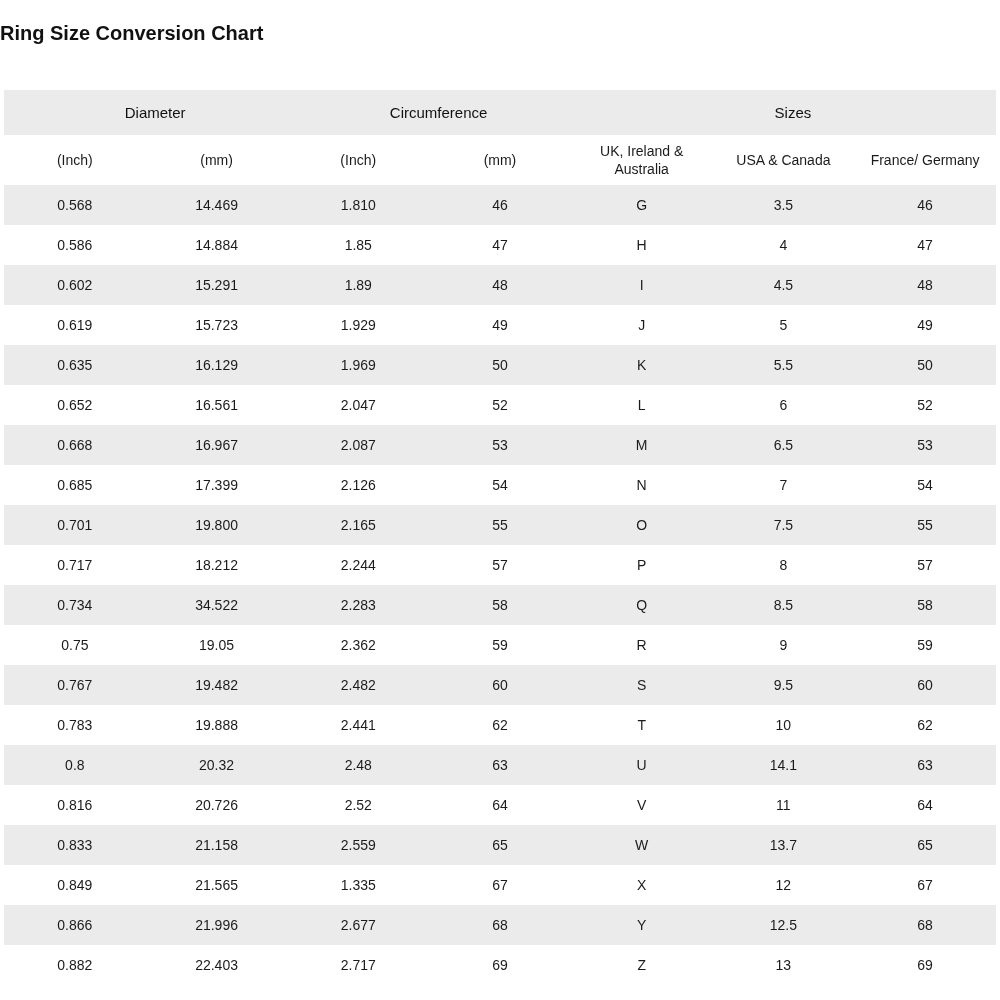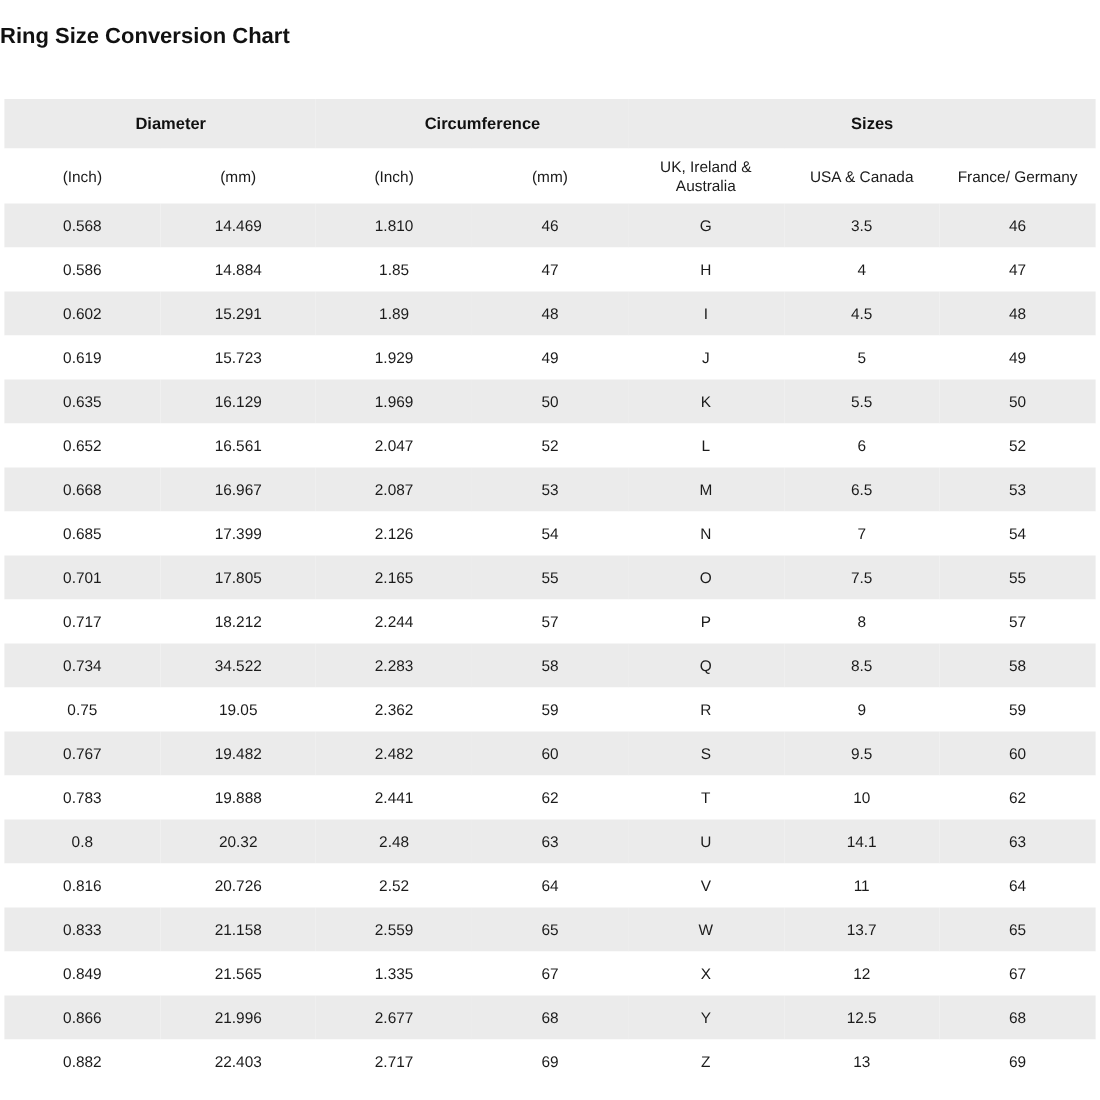--- a/index.html
+++ b/index.html
@@ -29,21 +29,21 @@
   table.ring-table col { width: 14.2857%; }
   th, td {
     border: none;
     padding: 0 4px;
     text-align: center;
     vertical-align: middle;
   }
   tr.group-row th {
     background: #ebebeb;
     height: 45px;
-    font-weight: bold;
+    font-weight: normal;
     font-size: 15px;
     color: #111111;
     padding-left: 23px;
   }
   tr.sub-row th {
     background: #ffffff;
     height: 50px;
     font-weight: normal;
     font-size: 14px;
     line-height: 1.3;
@@ -155,21 +155,21 @@
         <td>0.685</td>
         <td>17.399</td>
         <td>2.126</td>
         <td>54</td>
         <td>N</td>
         <td>7</td>
         <td>54</td>
       </tr>
       <tr>
         <td>0.701</td>
-        <td>17.805</td>
+        <td>19.800</td>
         <td>2.165</td>
         <td>55</td>
         <td>O</td>
         <td>7.5</td>
         <td>55</td>
       </tr>
       <tr>
         <td>0.717</td>
         <td>18.212</td>
         <td>2.244</td>

